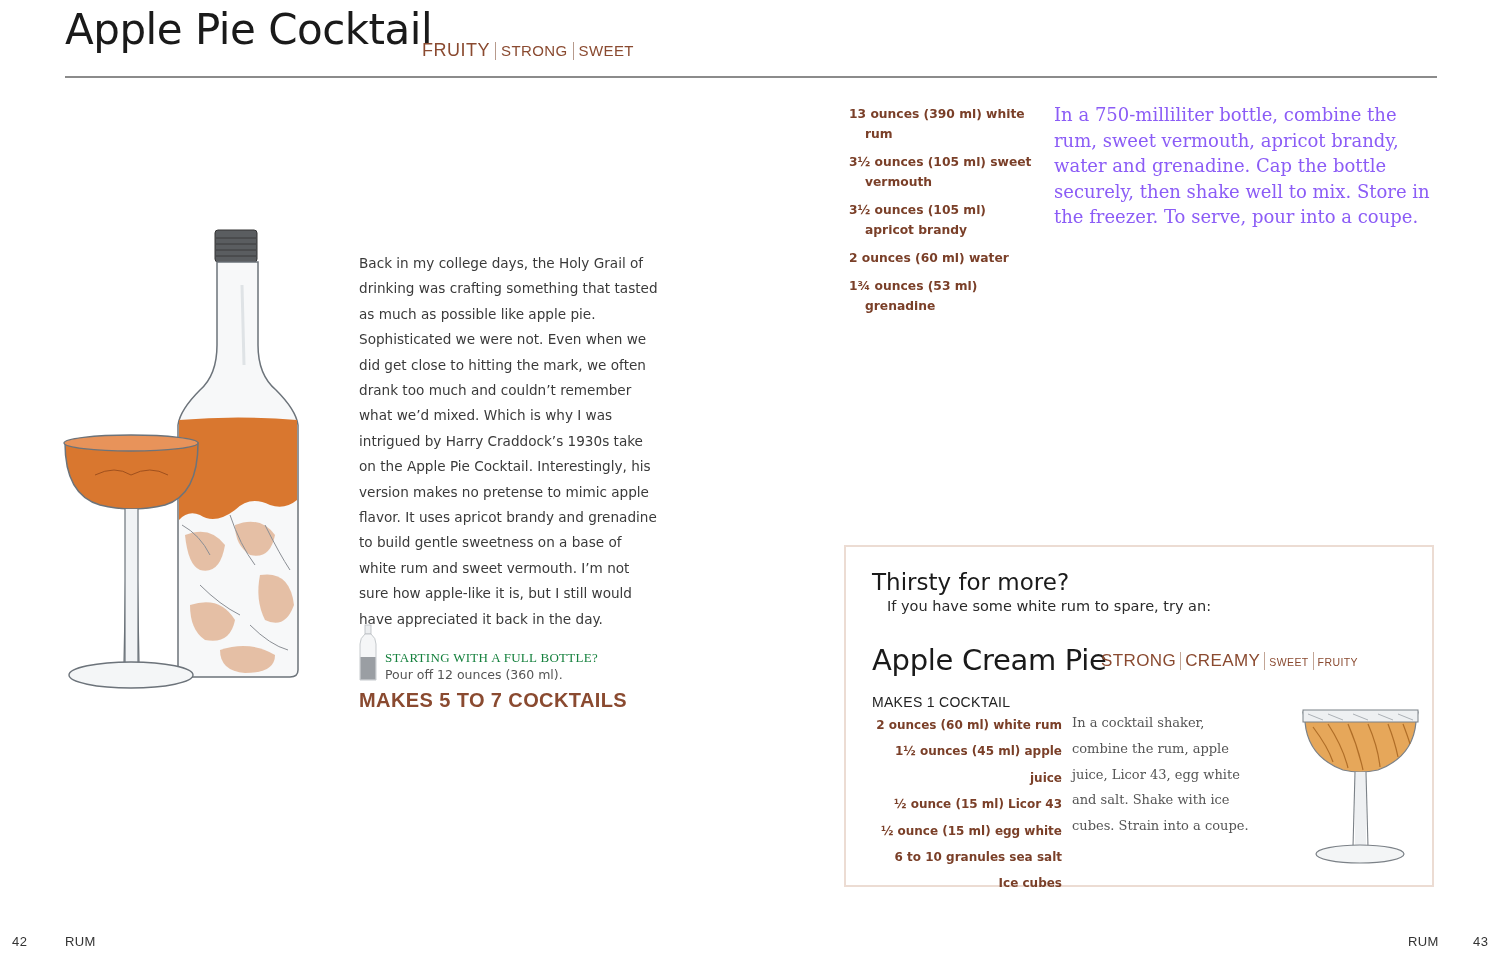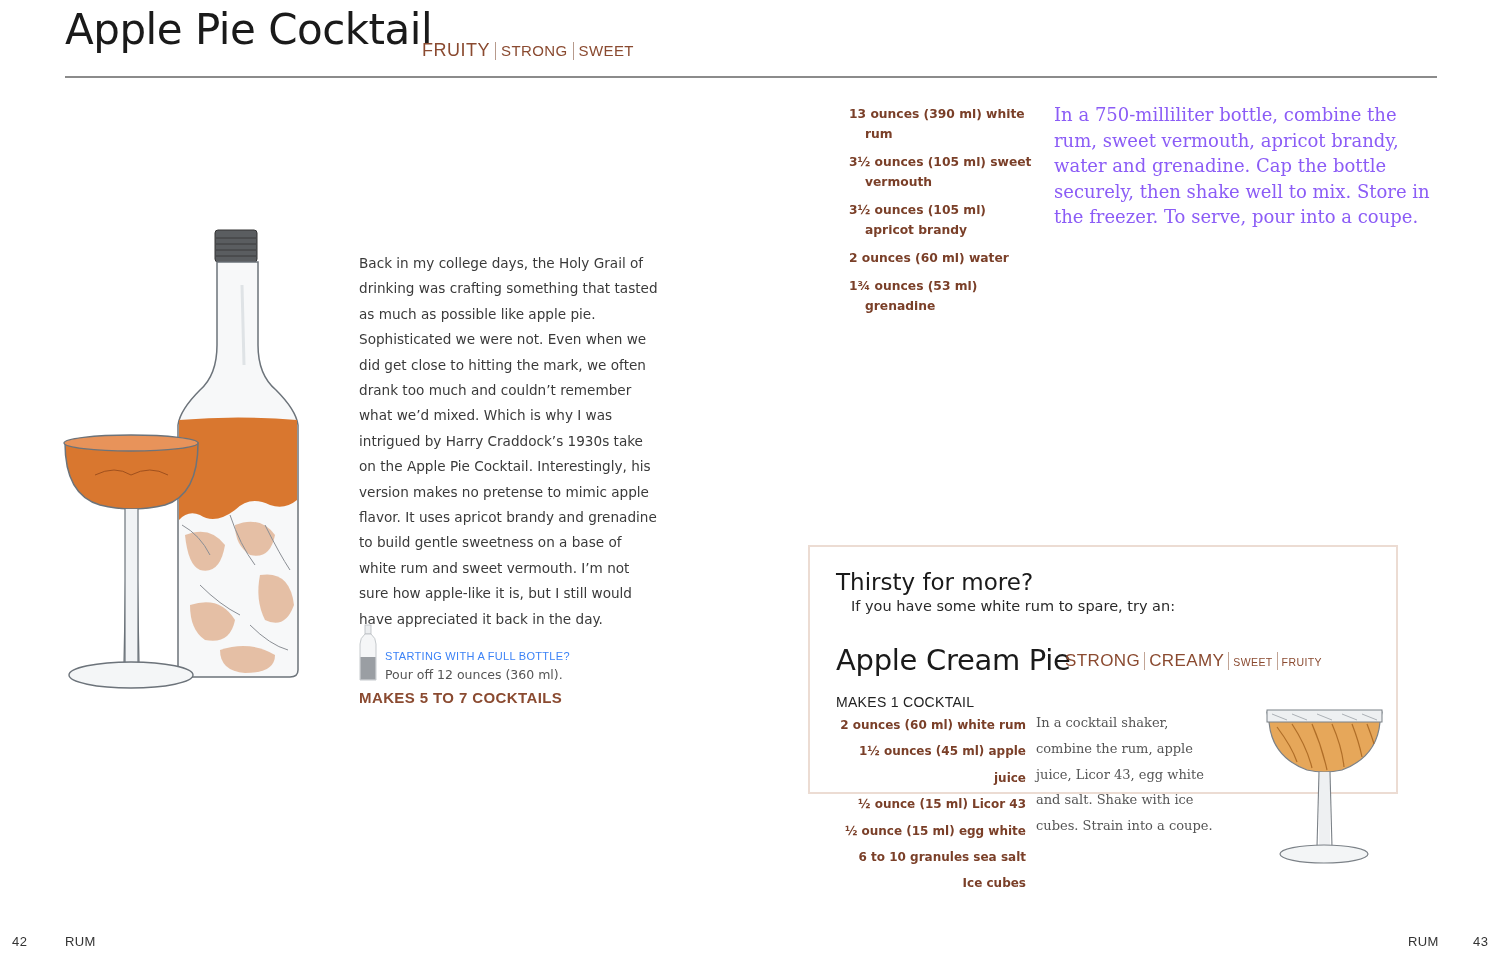--- a/index.html
+++ b/index.html
@@ -26,48 +26,48 @@
     .illus { position: absolute; left: 60px; top: 225px; width: 245px; height: 470px; }
 
     
     .intro {
       position: absolute; left: 359px; top: 251px; width: 300px;
       font-family: "DejaVu Sans", sans-serif; font-size: 13.6px; line-height: 25.4px; color: #3a3a3a;
     }
     .bottle-note { position: absolute; left: 358px; top: 624px; width: 280px; height: 60px; }
     .bottle-note .mini-bottle { position: absolute; left: 0; top: 0; width: 20px; height: 58px; }
     .bottle-note .q {
-      position: absolute; left: 27px; top: 26px; font-family: Liberation Sans, sans-serif;
-      font-size: 11px; color: #3b82f6; letter-spacing: 0.3px;
+      position: absolute; left: 27px; top: 26px; font-family: Liberation Serif, serif;
+      font-size: 13px; color: #15803d; letter-spacing: 0.3px;
     }
     .bottle-note .a {
       position: absolute; left: 27px; top: 43px; font-family: "DejaVu Sans", sans-serif;
       font-size: 12.5px; color: #555;
     }
     .makes {
       position: absolute; left: 359px; top: 689px; font-family: "Liberation Sans", sans-serif;
-      font-size: 15px; font-weight: bold; color: #8a4a30; letter-spacing: 0.4px;
+      font-size: 20px; font-weight: bold; color: #8a4a30; letter-spacing: 0.4px;
     }
 
     
     .ingredients {
       position: absolute; left: 849px; top: 104px; width: 185px;
       font-family: "DejaVu Sans", sans-serif; font-size: 12.3px; font-weight: bold; color: #7a3f28;
       list-style: none;
     }
     .ingredients li { line-height: 20px; margin-bottom: 8px; padding-left: 16px; text-indent: -16px; }
 
     .method {
       position: absolute; left: 1054px; top: 102px; width: 385px;
       font-family: "DejaVu Serif", serif; font-size: 18px; line-height: 25.6px; color: #8b5cf6;
     }
 
     
     .box {
-      position: absolute; left: 808px; top: 545px; width: 590px; height: 249px;
+      position: absolute; left: 844px; top: 545px; width: 590px; height: 342px;
       border: 2px solid #ecdcd3; background: #fff;
     }
     .box .thirsty {
       position: absolute; left: 26px; top: 20px; font-family: "DejaVu Sans", sans-serif;
       font-size: 23px; color: #1a1a1a; line-height: 30px;
     }
     .box .try {
       position: absolute; left: 26px; top: 51px; font-family: "DejaVu Sans", sans-serif;
       font-size: 14.5px; color: #2a2a2a; margin-left: 15px;
     }

